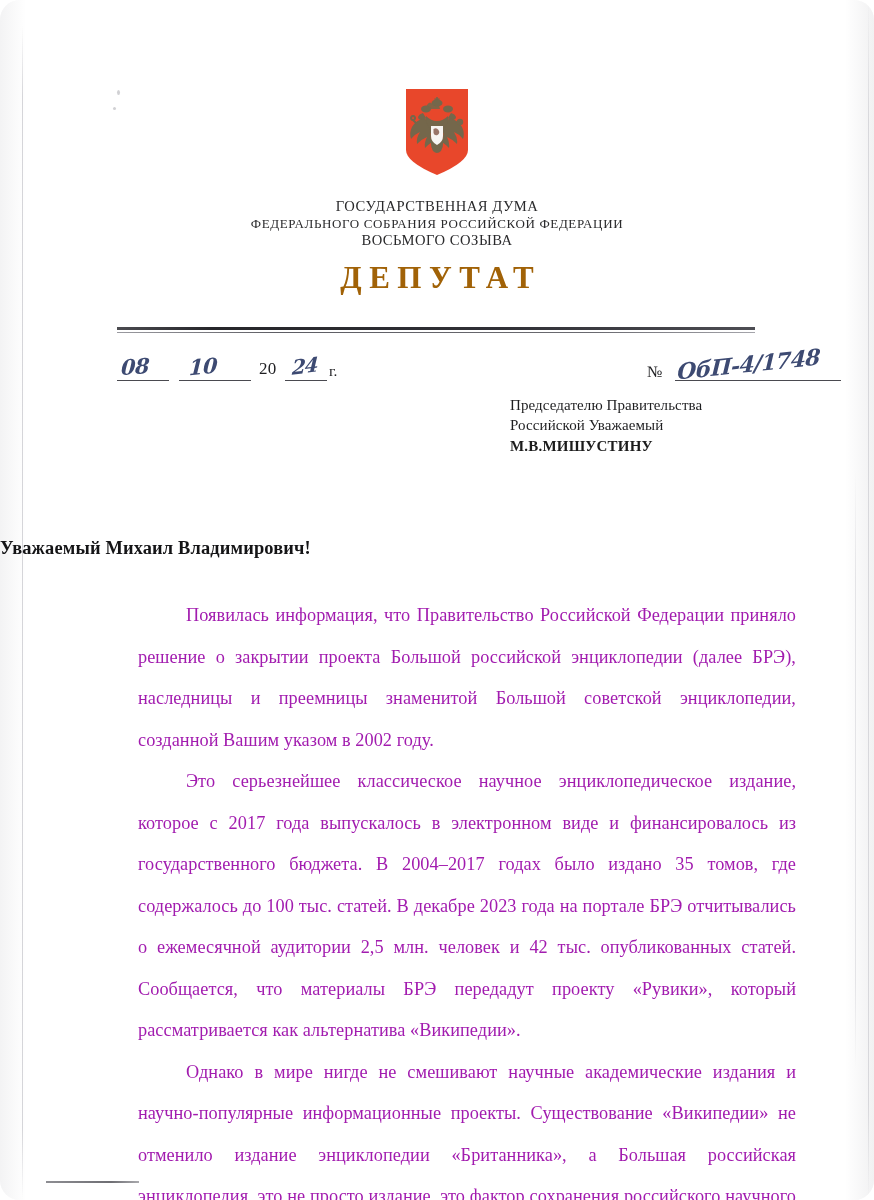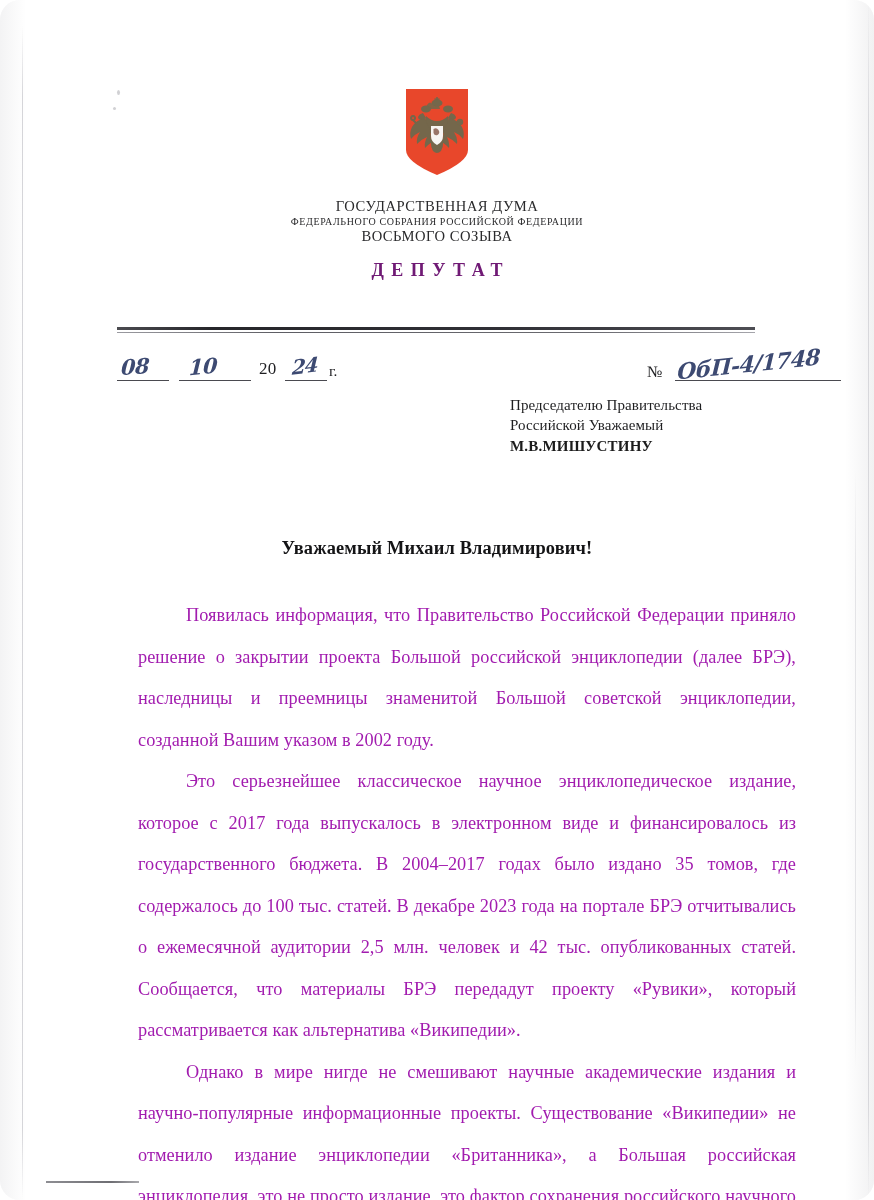--- a/index.html
+++ b/index.html
@@ -87,32 +87,32 @@
     top: 198px;
     text-align: center;
     line-height: 1.22;
   }
   .org-line {
     font-size: 14.6px;
     letter-spacing: .52px;
     color: #2a2a2c;
     white-space: nowrap;
   }
-  .org-line.wide { font-size: 10px; letter-spacing: .62px; }
+  .org-line.wide { font-size: 13px; letter-spacing: .62px; }
 
   .deputat {
     position: absolute;
     left: 0; right: 0;
     top: 260px;
     text-align: center;
-    font-size: 18px;
+    font-size: 31px;
     font-weight: bold;
     letter-spacing: 7.5px;
     text-indent: 7.5px;
-    color: #701a75;
+    color: #a16207;
   }
   .deputat-sub {
     position: absolute;
     left: 0; right: 0;
     top: 292px;
     text-align: center;
     font-size: 22.5px;
     letter-spacing: .8px;
     color: #1c1c1e;
   }
@@ -238,21 +238,21 @@
     font-weight: bold;
     letter-spacing: .2px;
     margin-top: 1px;
   }
 
   
   .salutation {
     position: absolute;
     left: 0; right: 0;
     top: 538px;
-    text-align: center;
+    text-align: left;
     font-size: 18.4px;
     font-weight: bold;
     letter-spacing: .15px;
     color: #141416;
   }
 
   
   .body-text {
     position: absolute;
     left: 138px;

